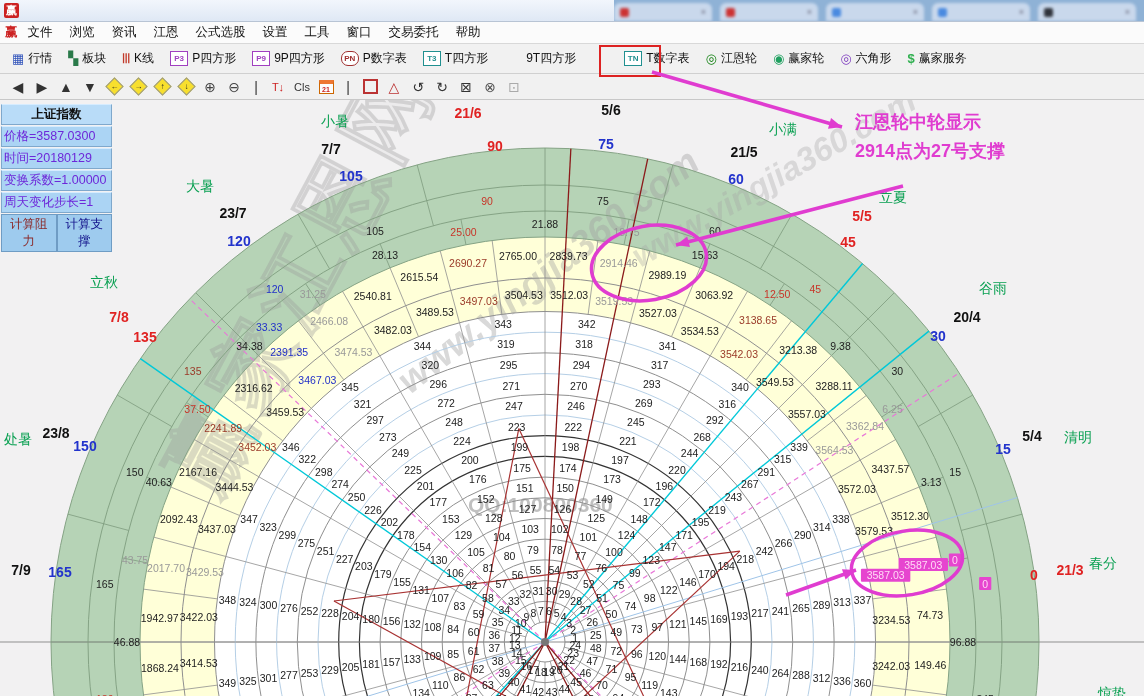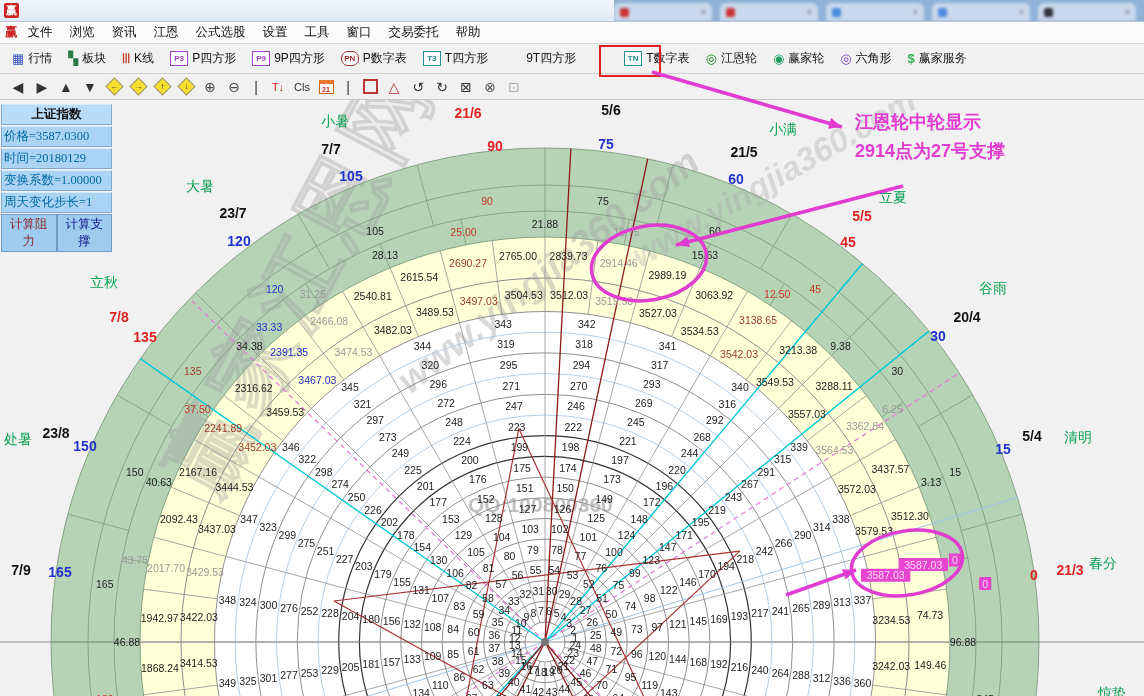--- a/index.html
+++ b/index.html
@@ -30,21 +30,21 @@
   .dia span{position:absolute;left:0;top:0;width:11px;height:11px;transform:rotate(-45deg);font-size:8px;color:#222;
     display:flex;align-items:center;justify-content:center;font-weight:bold;}
   .cal{width:15px;height:14px;border:1px solid #c60;background:#fdfdfd;font-size:7px;color:#c22;display:inline-flex;
     align-items:flex-end;justify-content:center;border-top:4px solid #e73;box-sizing:border-box;font-weight:bold;}
   .redsq{width:11px;height:11px;border:2px solid #b33;background:transparent;}
   
   #panel{position:absolute;left:1px;top:104px;width:111px;z-index:30;font-size:12.5px;}
   #panel .cell{background:#abd4f4;border:1px solid #7fa8cc;border-top:1px solid #d6ecff;margin-bottom:1px;
     padding:1px 2px;white-space:nowrap;overflow:hidden;}
   #panel .head{text-align:center;color:#111;background:#b9dcf8;font-weight:bold;}
-  #panel .val{color:#0369a1;font-family:Liberation Serif, serif;}
+  #panel .val{color:#6d28d9;}
   #panel .btnrow{display:flex;}
   #panel .btn{flex:1;background:#9ecbee;border:1px solid #6f9cc4;text-align:center;padding:1px 8px;}
   #panel .btn.b1{color:#8b2a2a;}
   #panel .btn.b2{color:#14148c;}
 </style>
 </head>
 <body>
 
 <div id="stage">
 

